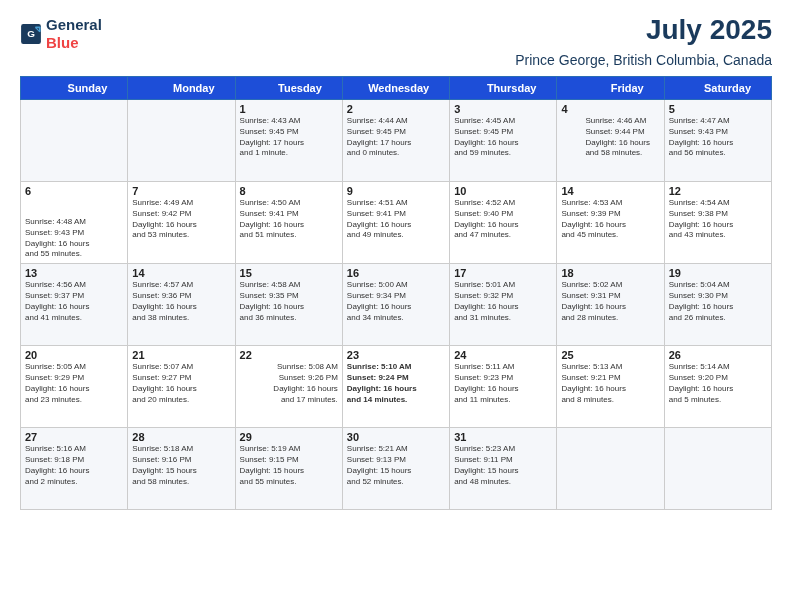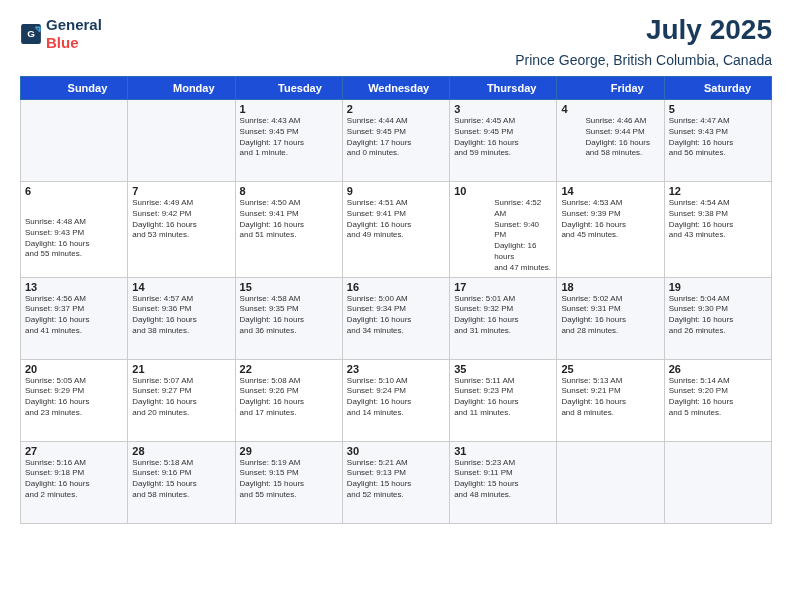--- a/index.html
+++ b/index.html
@@ -195,21 +195,21 @@
           </td>
           <td>
             <span class="day-num">9</span>
             <div class="day-info" style="white-space: pre-line;">Sunrise: 4:51 AM
 Sunset: 9:41 PM
 Daylight: 16 hours
 and 49 minutes.</div>
           </td>
           <td>
             <span class="day-num">10</span>
-            <div class="day-info" style="white-space: pre-line; margin-left: 40px;">Sunrise: 4:52 AM
+            <div class="day-info" style="white-space: pre-line;">Sunrise: 4:52 AM
 Sunset: 9:40 PM
 Daylight: 16 hours
 and 47 minutes.</div>
           </td>
           <td>
             <span class="day-num">14</span>
             <div class="day-info" style="white-space: pre-line;">Sunrise: 4:53 AM
 Sunset: 9:39 PM
 Daylight: 16 hours
 and 45 minutes.</div>
@@ -283,34 +283,34 @@
           </td>
           <td>
             <span class="day-num">21</span>
             <div class="day-info" style="white-space: pre-line;">Sunrise: 5:07 AM
 Sunset: 9:27 PM
 Daylight: 16 hours
 and 20 minutes.</div>
           </td>
           <td>
             <span class="day-num">22</span>
-            <div class="day-info" style="white-space: pre-line;">Sunrise: 5:08 AM
+            <div class="day-info" style="white-space: pre-line; text-align: right;">Sunrise: 5:08 AM
 Sunset: 9:26 PM
 Daylight: 16 hours
 and 17 minutes.</div>
           </td>
           <td>
             <span class="day-num">23</span>
-            <div class="day-info" style="white-space: pre-line;">Sunrise: 5:10 AM
+            <div class="day-info" style="white-space: pre-line; font-weight: bold;">Sunrise: 5:10 AM
 Sunset: 9:24 PM
 Daylight: 16 hours
 and 14 minutes.</div>
           </td>
           <td>
-            <span class="day-num">35</span>
+            <span class="day-num">24</span>
             <div class="day-info" style="white-space: pre-line;">Sunrise: 5:11 AM
 Sunset: 9:23 PM
 Daylight: 16 hours
 and 11 minutes.</div>
           </td>
           <td>
             <span class="day-num">25</span>
             <div class="day-info" style="white-space: pre-line;">Sunrise: 5:13 AM
 Sunset: 9:21 PM
 Daylight: 16 hours

